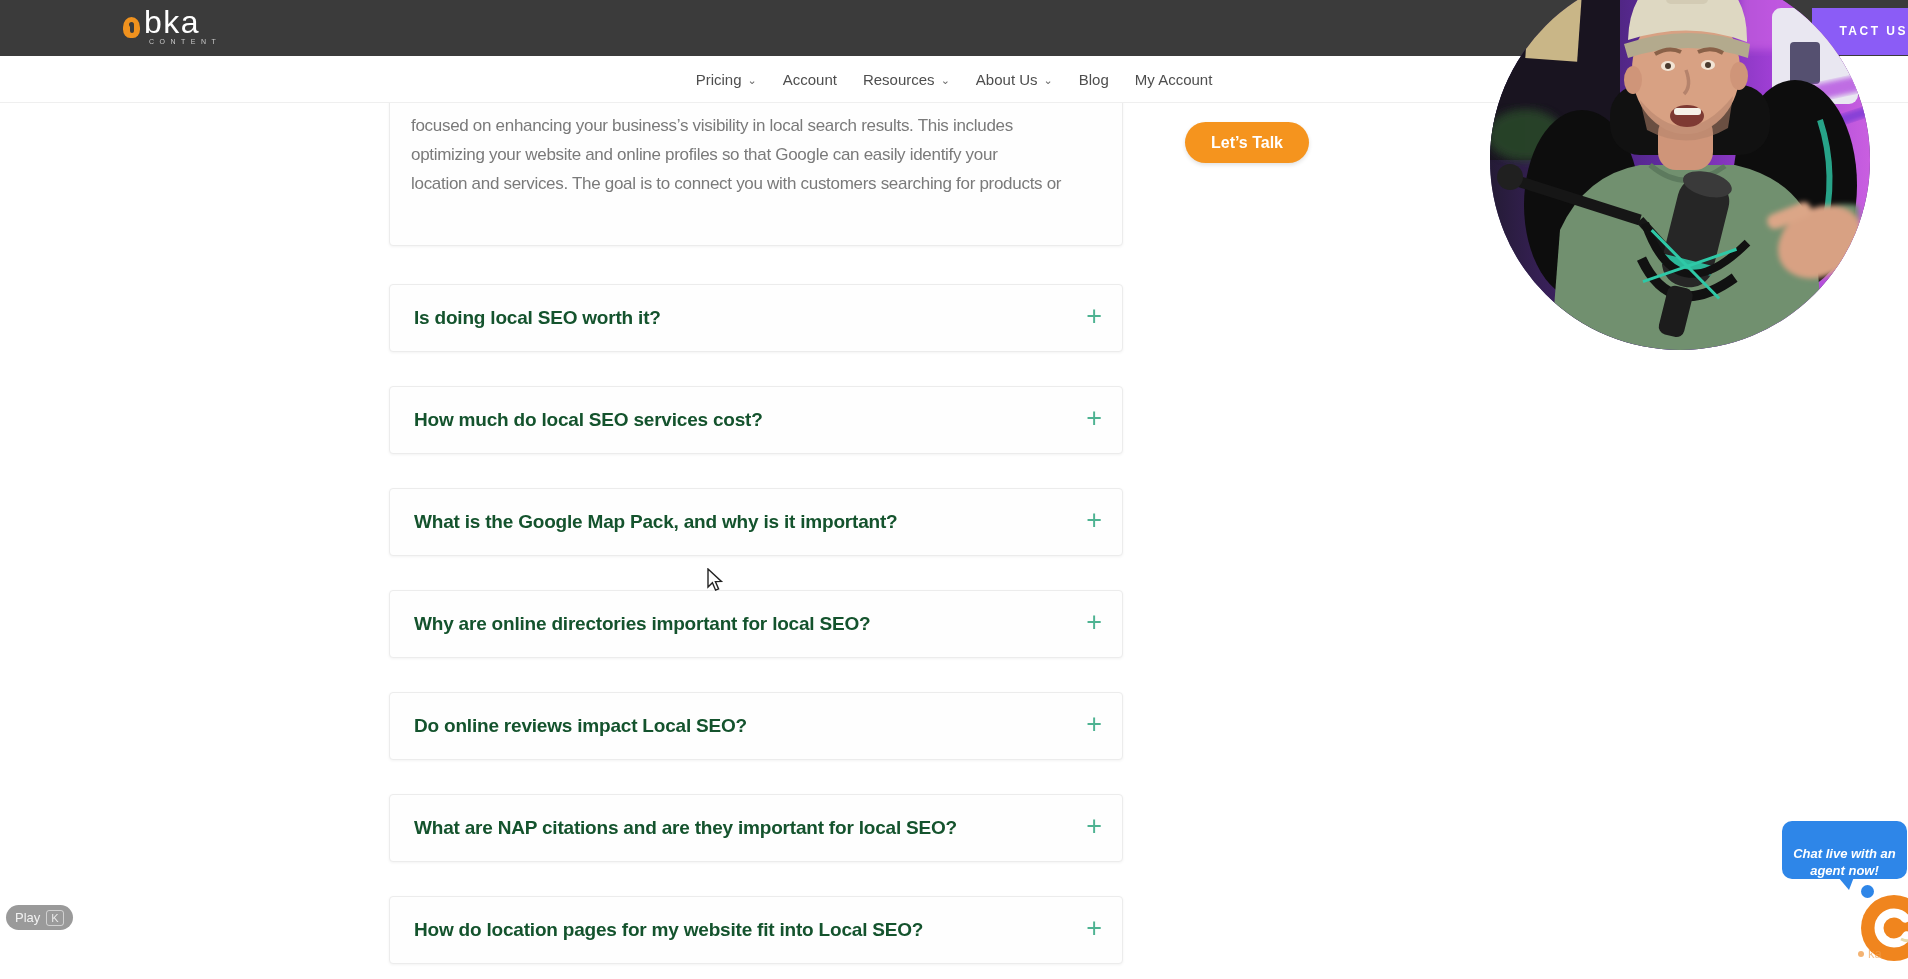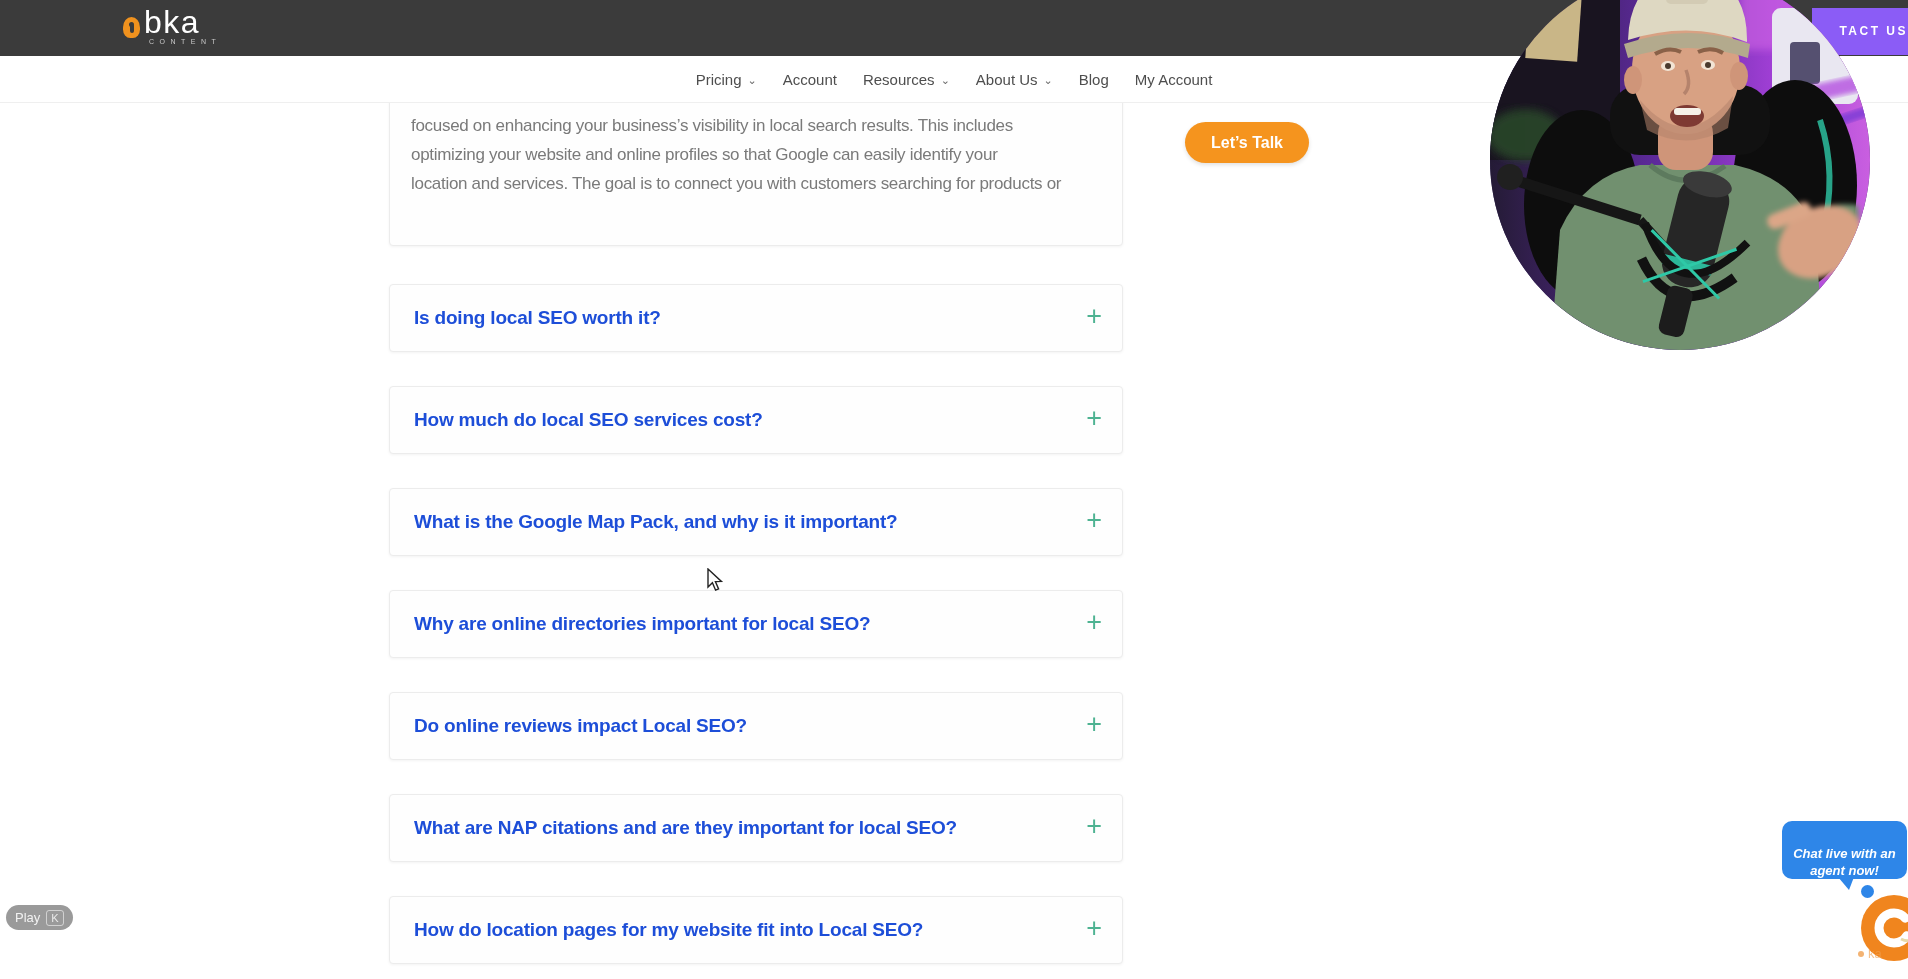--- a/index.html
+++ b/index.html
@@ -32,21 +32,21 @@
   .nav-caret { color:#6a6a6a; font-size:11px; margin-left:6px; vertical-align:1px; }
 
   
   .card { position:absolute; left:389px; width:734px; background:#fefefe;
           border:1px solid #ececec; border-radius:4px;
           box-shadow:0 1px 3px rgba(0,0,0,.05); }
   #answer-card { top:36px; height:210px; z-index:0; }
   #answer-text { position:absolute; left:21px; top:74px; color:#7a7a7a; font-size:17px;
                  letter-spacing:-0.3px; line-height:29px; white-space:nowrap; }
   .faq-card { height:68px; display:flex; align-items:center; cursor:pointer; z-index:1; }
-  .faq-question { margin-left:24px; color:#1d4ed8; font-size:19px; font-weight:bold;
+  .faq-question { margin-left:24px; color:#14532d; font-size:19px; font-weight:bold;
                   letter-spacing:-0.2px; }
   .faq-plus { position:absolute; right:20px; top:50%; transform:translateY(-54%);
               color:#4eb392; font-size:27px; font-weight:400; line-height:27px; }
 
   
   #lets-talk { left:1185px; top:122px; width:124px; height:41px; background:#f5941e;
                border:none; border-radius:21px; color:#fff; font-size:16px; font-weight:bold;
                font-family:"Liberation Sans", sans-serif; cursor:pointer; z-index:2;
                box-shadow:0 2px 4px rgba(0,0,0,.12); }
 

